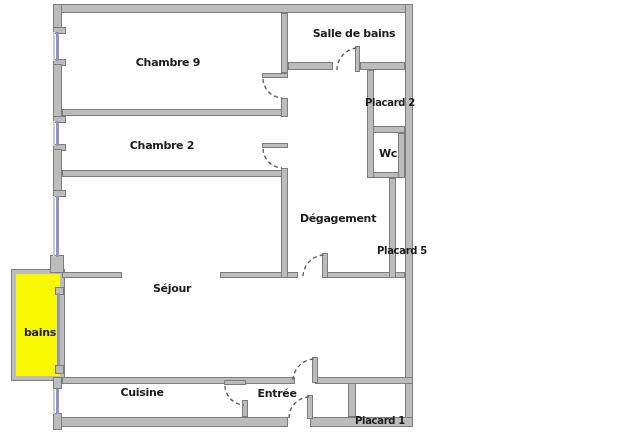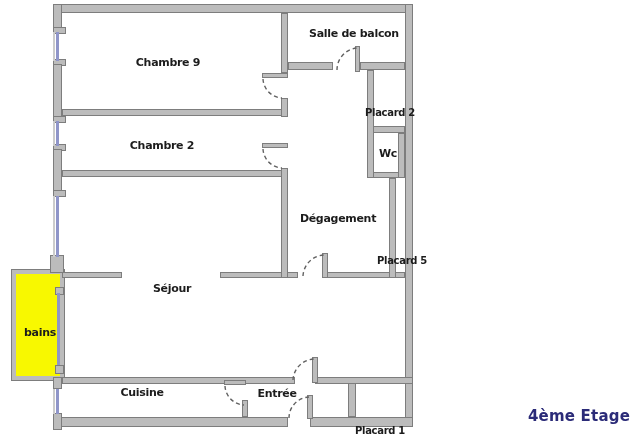--- a/index.html
+++ b/index.html
@@ -24,21 +24,21 @@
     position:absolute;left:12px;top:270px;width:52px;height:110px;
     box-sizing:border-box;background:var(--balcony-fill,#f8f800);
     border:4px solid var(--wall-fill,#bcbcbc);
     outline:1px solid var(--wall-edge,#7d7d7d);
   }
   .rlabel{
     position:absolute;transform:translate(-50%,-50%);
     font-weight:bold;font-size:11px;letter-spacing:-0.3px;
     color:var(--room-label,#1c1c1c);white-space:nowrap;
   }
-  .rlabel.small{font-size:10px;margin-top:10px;}
+  .rlabel.small{font-size:10px;}
   .floor-title{
     position:absolute;transform:translate(-50%,-50%);
     font-weight:bold;font-size:15px;letter-spacing:0.2px;
     color:var(--floor-label-color,#2b2b78);white-space:nowrap;
   }
   .arcs{position:absolute;left:0;top:0;}
   .arcs path{fill:none;stroke:var(--door-arc,#606060);stroke-width:1.4;stroke-dasharray:4 3;}
 </style>
 </head>
 <body>
@@ -111,26 +111,25 @@
     <path d="M 263 79 A 20 20 0 0 0 282 98"></path>
     <path d="M 263 149 A 20 20 0 0 0 282 168"></path>
     <path d="M 303 276 A 22 22 0 0 1 324 255"></path>
     <path d="M 293 380 A 22 22 0 0 1 314 359"></path>
     <path d="M 289 418 A 21 21 0 0 1 309 397"></path>
     <path d="M 225 386 A 20 20 0 0 0 244 405"></path>
   </svg>
 
   <div class="rlabel" style="left:168px;top:62px">Chambre 9</div>
   <div class="rlabel" style="left:162px;top:145px">Chambre 2</div>
-  <div class="rlabel" style="left:354px;top:33px">Salle de balcon</div>
+  <div class="rlabel" style="left:354px;top:33px">Salle de bains</div>
   <div class="rlabel small" style="left:390px;top:102px">Placard 2</div>
   <div class="rlabel" style="left:388px;top:153px">Wc</div>
   <div class="rlabel" style="left:338px;top:218px">Dégagement</div>
   <div class="rlabel small" style="left:402px;top:250px">Placard 5</div>
   <div class="rlabel" style="left:172px;top:288px">Séjour</div>
   <div class="rlabel" style="left:40px;top:332px">bains</div>
   <div class="rlabel" style="left:142px;top:392px">Cuisine</div>
   <div class="rlabel" style="left:277px;top:393px">Entrée</div>
   <div class="rlabel small" style="left:380px;top:420px">Placard 1</div>
 
-  <div class="floor-title" style="left:579px;top:416px">4ème Etage</div>
 
 </div>
 
 </body></html>

